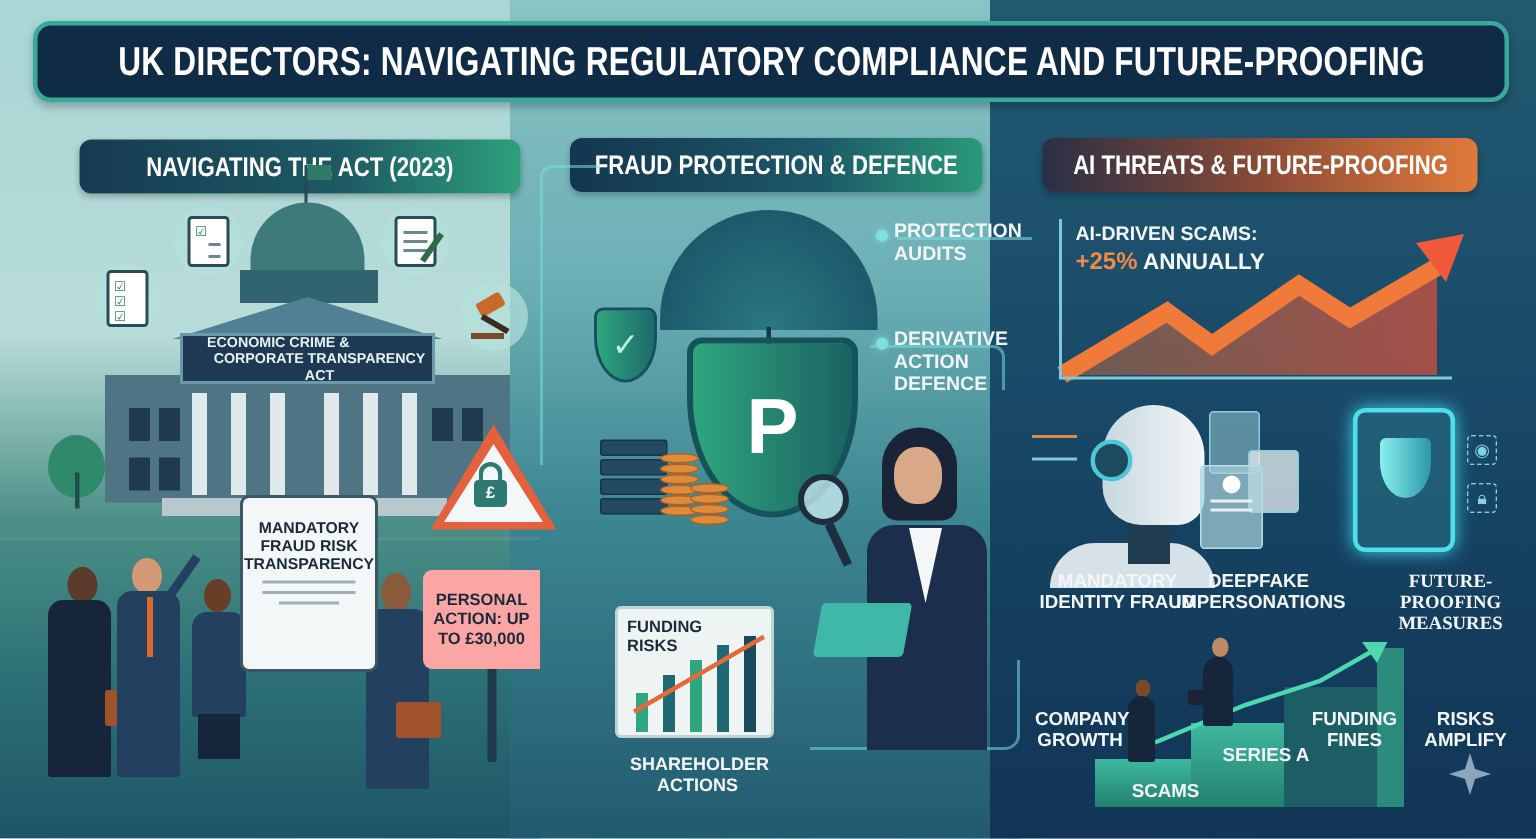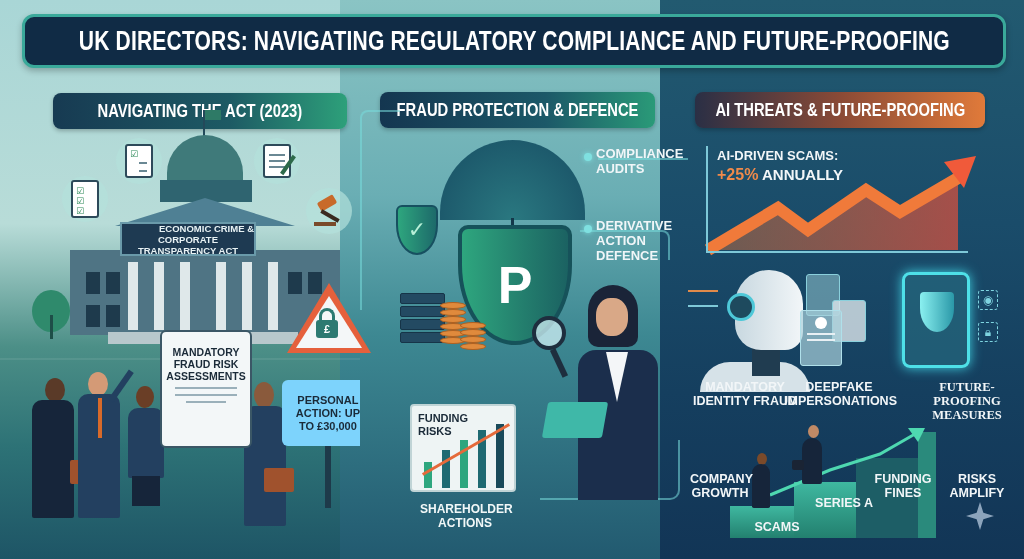--- a/index.html
+++ b/index.html
@@ -57,24 +57,24 @@
   .dome { left: 167px; top: 135px; width: 76px; height: 48px; background: #3f7a7a; border-radius: 40px 40px 0 0; }
   .dome-base { left: 160px; top: 180px; width: 92px; height: 22px; background: #2f6470; }
   .flag-pole { left: 203px; top: 110px; width: 2px; height: 28px; background: #23495a; }
   .flag { left: 205px; top: 110px; width: 16px; height: 10px; background: #2e7a66; }
   .pediment {
     left: 115px; top: 198px; width: 0; height: 0;
     border-left: 90px solid transparent; border-right: 90px solid transparent;
     border-bottom: 28px solid #4f8094;
   }
   .sign-bar {
-    left: 120px; top: 222px; width: 136px; height: 34px; background: #1e3a52;
+    left: 120px; top: 222px; width: 170px; height: 34px; background: #1e3a52;
     border: 2px solid #6a9aaa;
-    display: flex; flex-direction: column; align-items: flex-end; justify-content: center;
-    color: #e8f2f4; font-size: 9.5px; font-weight: bold; line-height: 11px; text-align: center;
+    display: flex; flex-direction: column; align-items: flex-start; justify-content: center;
+    color: #e8f2f4; font-size: 9.5px; font-weight: bold; line-height: 11px; text-align: center; padding-left: 16px;
   }
   .column { width: 10px; height: 68px; background: #dfe8ea; top: 262px; }
   .steps { left: 108px; top: 332px; width: 190px; height: 12px; background: #b8c8cc; }
 
   
   .tree { width: 38px; height: 42px; background: #2f8a6c; border-radius: 50%; }
   .trunk { width: 3px; height: 24px; background: #1e4e48; }
 
   
   .icon-circle { width: 46px; height: 46px; border-radius: 50%; background: rgba(180,225,220,0.7); display: flex; align-items: center; justify-content: center; }
@@ -98,22 +98,22 @@
     border-bottom: 70px solid #e5603c;
   }
   .warn-tri-inner {
     left: 296px; top: 296px; width: 0; height: 0;
     border-left: 33px solid transparent; border-right: 33px solid transparent;
     border-bottom: 52px solid #f4f7f8;
   }
   .lock-body { left: 316px; top: 320px; width: 22px; height: 18px; background: #2d7a72; border-radius: 3px; color: #fff; font-size: 11px; font-weight: bold; text-align: center; line-height: 18px; }
   .lock-shackle { left: 319px; top: 308px; width: 16px; height: 14px; border: 3px solid #2d7a72; border-bottom: none; border-radius: 8px 8px 0 0; }
   .fine-box {
-    left: 282px; top: 380px; width: 78px; height: 66px; background: #7dd3fc;
-    border-radius: 6px 0 0 6px; display: flex; align-items: center; justify-content: flex-end;
+    left: 282px; top: 380px; width: 78px; height: 66px; background: #fca5a5;
+    border-radius: 6px 0 0 6px; display: flex; align-items: center; justify-content: center;
     color: #1a2a38; font-weight: bold; font-size: 11px; line-height: 13px; text-align: center;
   }
   .sign-post { left: 325px; top: 446px; width: 6px; height: 62px; background: #1e3a4a; }
 
   
   .person { background: #1f3550; border-radius: 10px 10px 2px 2px; }
   .head { border-radius: 50%; }
   .briefcase { background: #a0522d; border-radius: 2px; }
 
   
@@ -271,21 +271,21 @@
 <div class="abs person" style="left:128px;top:408px;width:36px;height:70px;background:#234060;"></div>
 <div class="abs" style="left:132px;top:476px;width:28px;height:30px;background:#16253a;"></div>
 
 <div class="abs head" style="left:254px;top:382px;width:20px;height:26px;background:#8a5a3c;"></div>
 <div class="abs person" style="left:244px;top:406px;width:42px;height:120px;background:#234060;"></div>
 <div class="abs briefcase" style="left:264px;top:468px;width:30px;height:24px;"></div>
 
 <div class="abs scroll">
   <span class="scroll-text">MANDATORY</span>
   <span class="scroll-text">FRAUD RISK</span>
-  <span class="scroll-text">ASSESSMENTS</span>
+  <span class="scroll-text">TRANSPARENCY</span>
   <div class="ln"></div>
   <div class="ln"></div>
   <div class="ln" style="width:40px;"></div>
 </div>
 
 <div class="abs warn-tri"></div>
 <div class="abs warn-tri-inner"></div>
 <div class="abs lock-shackle"></div>
 <div class="abs lock-body">£</div>
 <div class="abs fine-box">
@@ -308,21 +308,21 @@
 
 <div class="abs umbrella"></div>
 <div class="abs umb-handle"></div>
 <div class="abs shield-small">✓</div>
 <div class="abs shield-big">
   <span>P</span>
 </div>
 
 <div class="abs dot" style="left:584px;top:153px;"></div>
 <div class="abs comp-label" style="left:596px;top:146px;">
-  <div>COMPLIANCE</div>
+  <div>PROTECTION</div>
   <div>AUDITS</div>
 </div>
 <div class="abs dot" style="left:584px;top:225px;"></div>
 <div class="abs comp-label" style="left:596px;top:218px;">
   <div>DERIVATIVE</div>
   <div>ACTION</div>
   <div>DEFENCE</div>
 </div>
 
 <div class="abs server">

